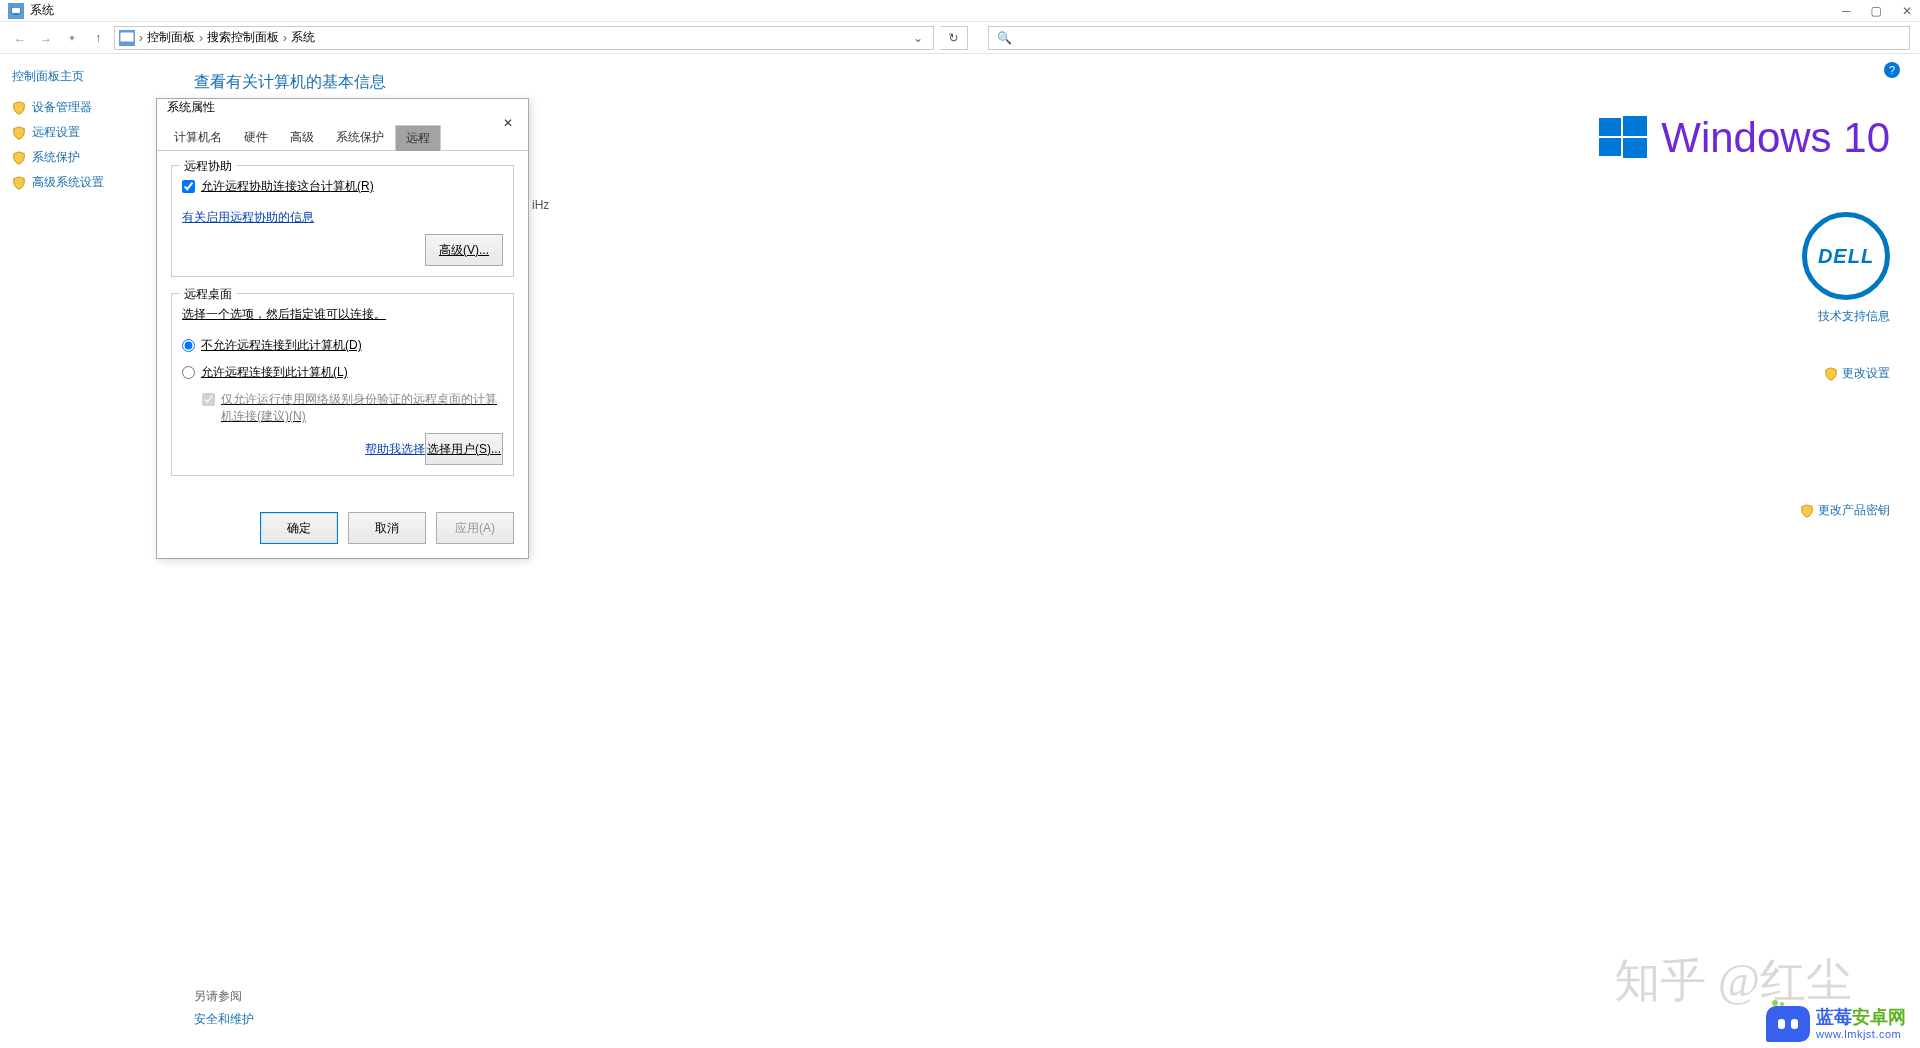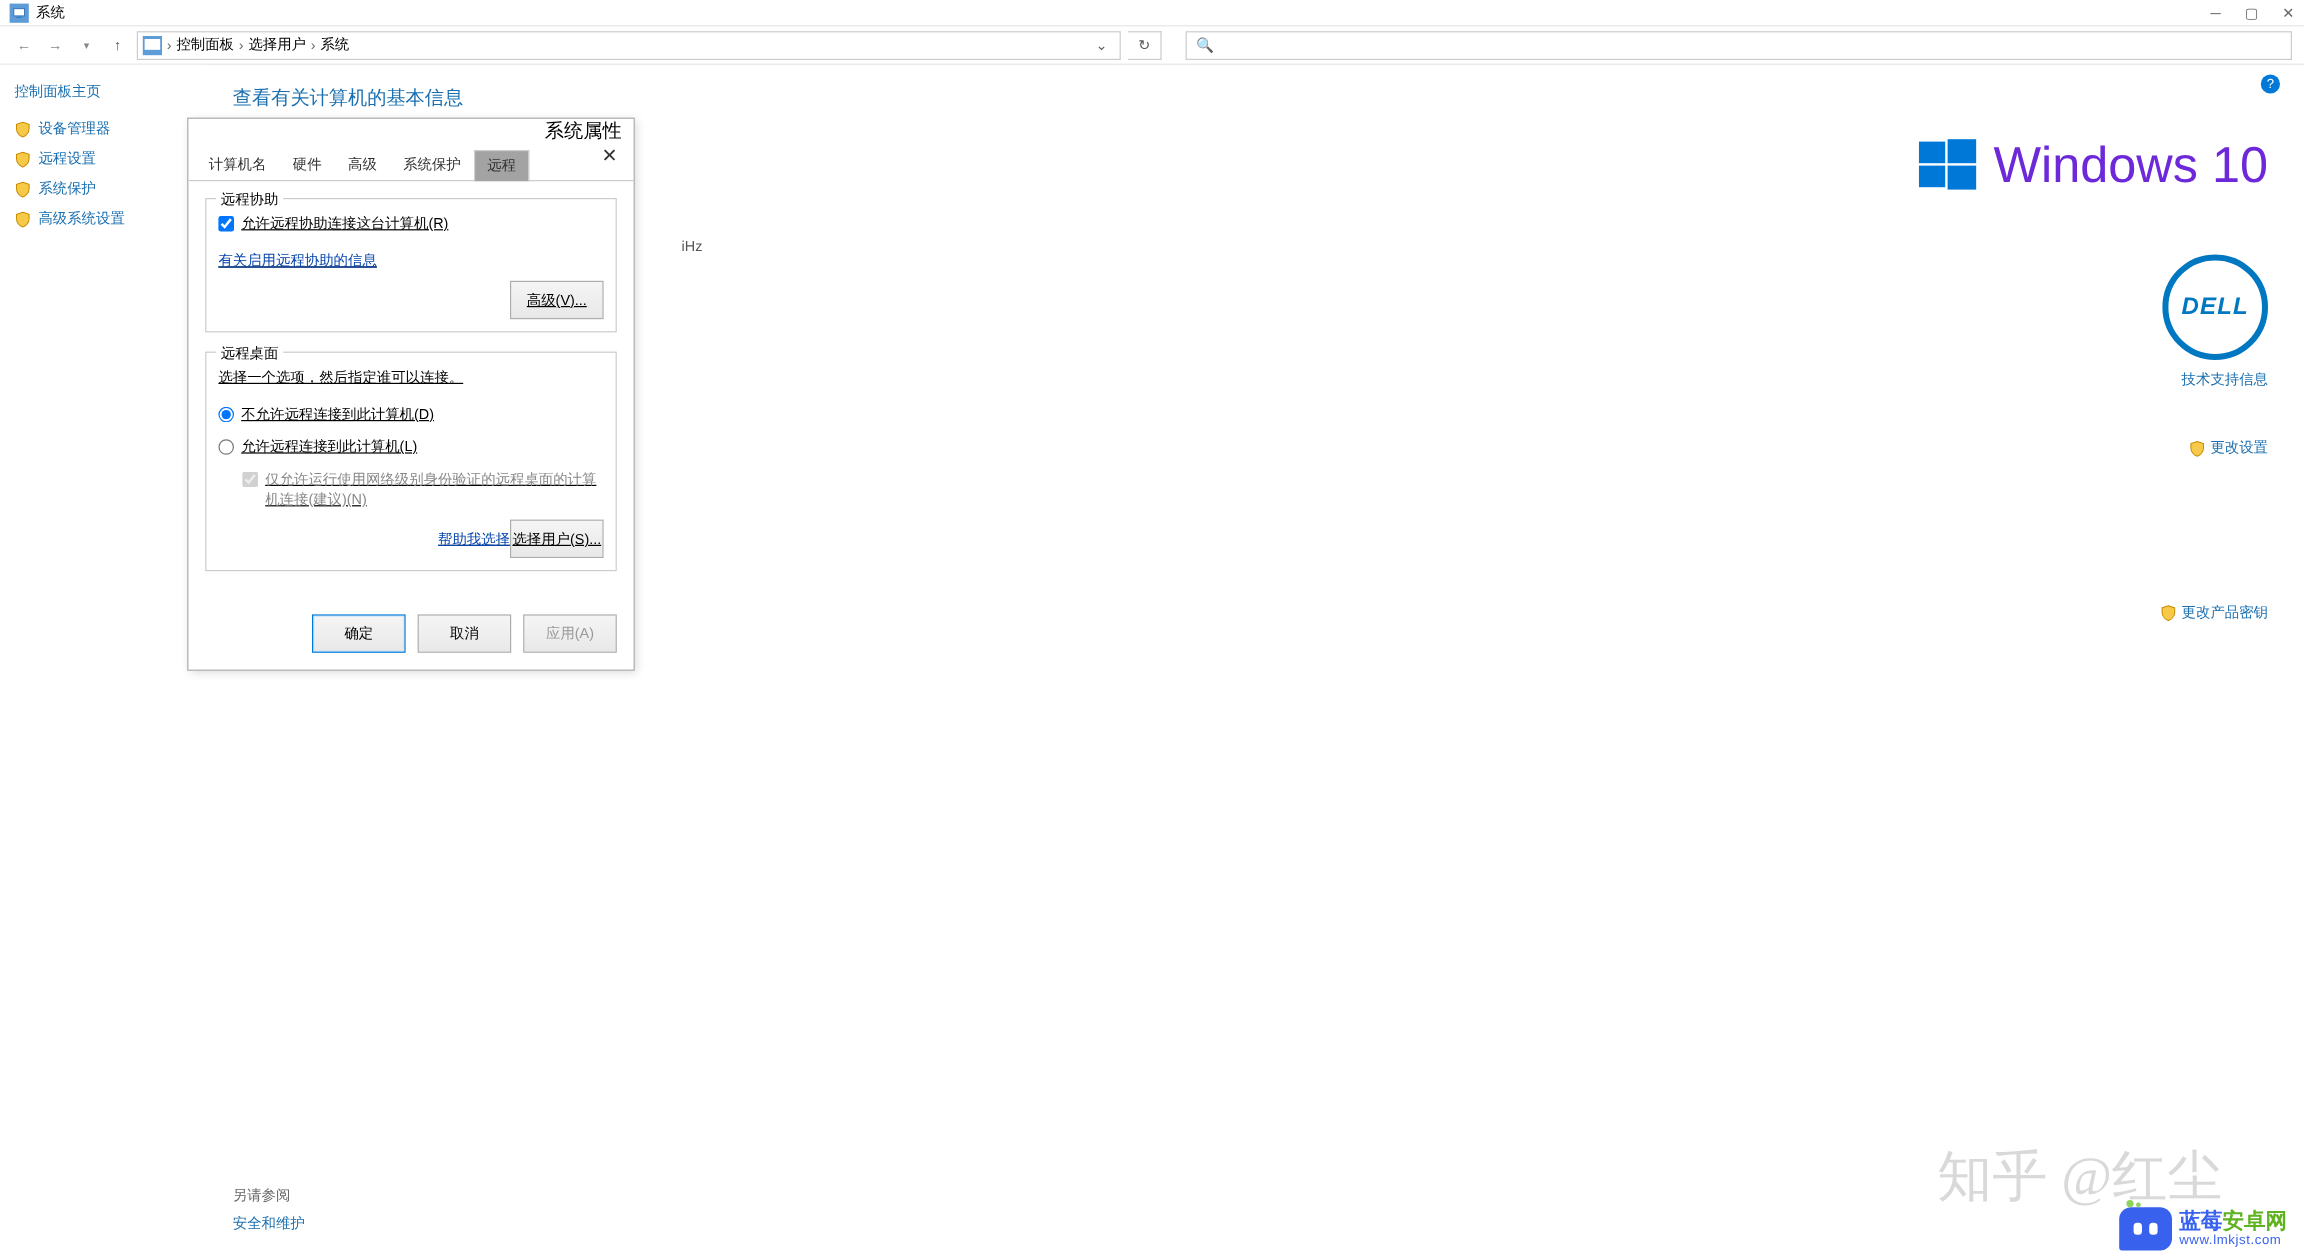--- a/index.html
+++ b/index.html
@@ -44,41 +44,41 @@
 
 .footer-links{position:absolute;bottom:20px;left:24px;}
 .footer-links .hdr{color:#666;margin-bottom:6px;}
 .footer-links .lnk{color:#1a6fb0;}
 
 
 .help-q{position:absolute;right:20px;top:62px;width:16px;height:16px;border-radius:50%;background:#0078d7;color:#fff;font-size:11px;display:flex;align-items:center;justify-content:center;}
 
 
 .dialog{position:absolute;left:156px;top:98px;width:373px;background:#fff;border:1px solid #aaa;box-shadow:2px 2px 8px rgba(0,0,0,0.15);}
-.dlg-title{height:28px;display:flex;align-items:flex-end;padding:0 10px;font-size:16px;flex-direction:column;}
+.dlg-title{height:28px;display:flex;align-items:flex-start;padding:0 10px;font-size:12px;flex-direction:column;}
 .dlg-close{margin-left:auto;width:20px;text-align:center;color:#333;cursor:pointer;}
 .dlg-tabs{display:flex;border-bottom:1px solid #ccc;padding:0 6px;height:24px;align-items:flex-end;}
 .dlg-tab{padding:4px 10px;border:1px solid transparent;border-bottom:none;color:#333;font-size:12px;cursor:pointer;}
 .dlg-tab.active{border-color:#ccc;background:#a3a3a3;position:relative;top:1px;}
 .dlg-body{padding:14px 14px 10px;}
 .fieldset{border:1px solid #ccc;padding:12px 10px 10px;margin-bottom:16px;position:relative;text-decoration:underline;}
 .fieldset-legend{position:absolute;top:-8px;left:8px;background:#fff;padding:0 4px;font-size:12px;}
 .chk-row{display:flex;align-items:center;gap:6px;margin-bottom:14px;}
 .chk-row input{width:13px;height:13px;}
 .link-blue{color:#0645ad;text-decoration:underline;cursor:pointer;}
 .right-btn-row{display:flex;justify-content:flex-end;margin-top:8px;}
 .win-btn{min-width:78px;height:32px;border:1px solid #adadad;background:linear-gradient(#f5f5f5,#e8e8e8);font-size:12px;cursor:pointer;}
 .win-btn:disabled{color:#999;}
 .win-btn.primary{border:1px solid #0078d7;box-shadow:inset 0 0 0 1px #cde6f7;}
 .desc-text{margin-bottom:14px;}
 .radio-row{display:flex;align-items:center;gap:6px;margin-bottom:10px;}
 .nla-row{display:flex;gap:6px;margin:6px 0 8px 20px;color:#888;}
 .nla-row input{width:13px;height:13px;margin-top:2px;}
 .dlg-bottom{display:flex;gap:10px;justify-content:flex-end;padding:10px 14px 14px;border-top:0;}
-.hidden-hz{position:absolute;left:532px;top:198px;color:#555;margin-left:36px;}
+.hidden-hz{position:absolute;left:532px;top:198px;color:#555;}
 
 
 .wm-zhihu{position:absolute;right:68px;bottom:36px;font-size:46px;color:rgba(120,120,120,0.28);font-weight:400;font-family:"SimSun",serif;}
 .wm-lanmei{position:absolute;right:14px;bottom:6px;display:flex;align-items:center;gap:6px;}
 .wm-bubble{width:44px;height:36px;background:#3861ee;border-radius:10px 10px 10px 2px;position:relative;display:flex;align-items:center;justify-content:center;}
 .wm-bubble::before{content:"";position:absolute;top:-6px;left:6px;width:6px;height:6px;background:#8fd15a;border-radius:50%;}
 .wm-bubble::after{content:"";position:absolute;top:-4px;left:14px;width:4px;height:4px;background:#8fd15a;border-radius:50%;}
 .wm-eyes{display:flex;gap:6px;}
 .wm-eyes span{width:7px;height:10px;background:#fff;border-radius:3px;}
 .wm-text{display:flex;flex-direction:column;line-height:1.1;}
@@ -112,21 +112,21 @@
   <span class="nav-up">↑</span>
   <div class="breadcrumb-box">
     <span class="bc-icon">
       <svg viewBox="0 0 16 16">
           <rect x="2" y="3" width="12" height="8" fill="#fff" stroke="#fff"></rect>
         </svg>
     </span>
     <span class="bc-sep">›</span>
     <span class="bc-item">控制面板</span>
     <span class="bc-sep">›</span>
-    <span class="bc-item">选择用户</span>
+    <span class="bc-item">搜索控制面板</span>
     <span class="bc-sep">›</span>
     <span class="bc-item">系统</span>
     <span class="bc-drop">⌄</span>
   </div>
   <div class="refresh-box">↻</div>
   <div class="search-box">
     <span>🔍</span>
   </div>
 </div>
 

